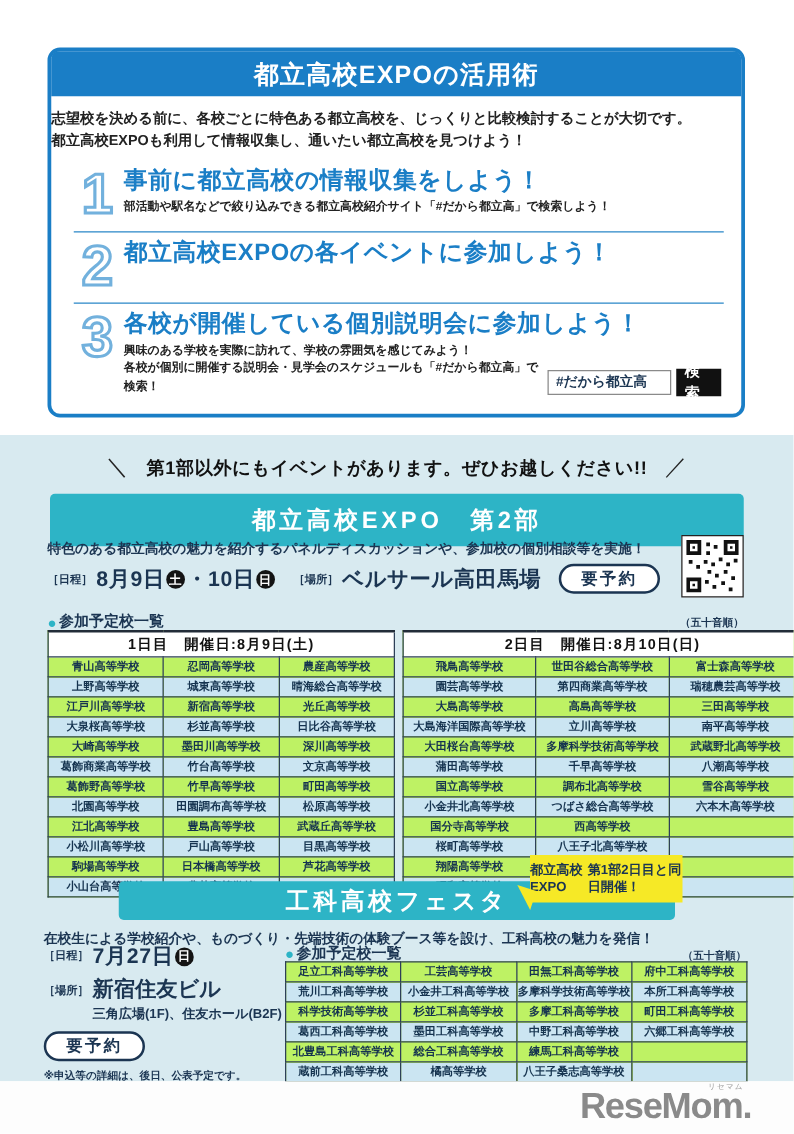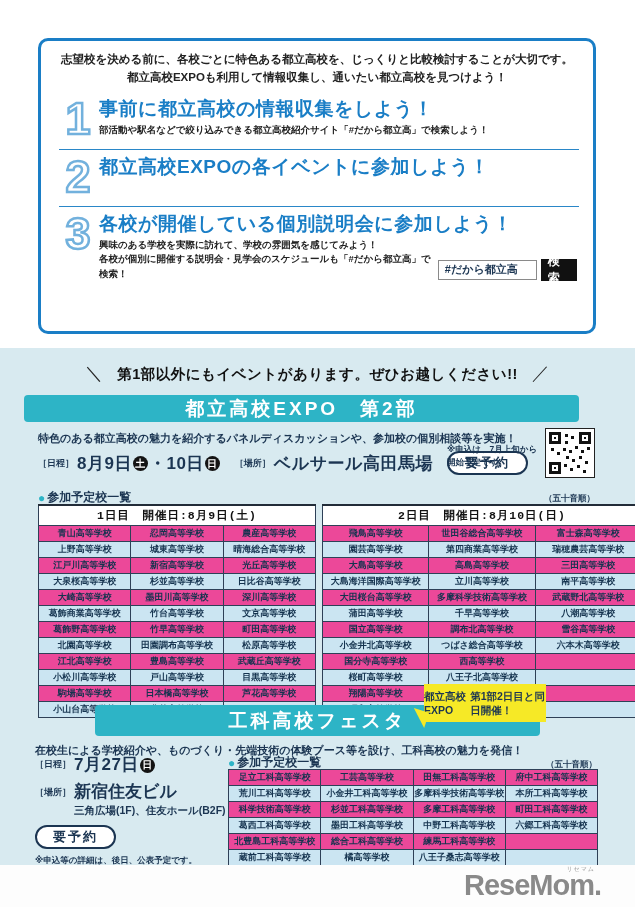--- a/index.html
+++ b/index.html
@@ -6,21 +6,21 @@
   *{box-sizing:border-box;}
   body{font-family:"Liberation Sans","DejaVu Sans",sans-serif;}
   .page{position:relative;width:635px;height:907px;background:#ffffff;overflow:hidden;}
 
   
   .top-box{position:absolute;left:38px;top:38px;width:558px;height:296px;
     border:3px solid #1a7ec6;border-radius:10px;background:#fff;}
   .top-header{height:36px;background:#1a7ec6;border-radius:6px 6px 0 0;
     display:flex;align-items:center;justify-content:center;}
   .top-title{color:#fff;font-size:20px;font-weight:800;letter-spacing:1px;}
-  .intro{margin-top:9px;text-align:center;font-size:11.5px;font-weight:700;
+  .intro{margin-top:9px;font-size:11.5px;font-weight:700;
     color:#222;line-height:1.6;}
   .steps{margin-top:4px;}
   .step{position:relative;display:flex;padding:7px 14px 8px 16px;}
   .step + .step::before{content:"";position:absolute;top:0;left:18px;right:14px;
     border-top:1px solid #2a87c8;}
   .step-num{width:42px;flex:0 0 42px;font-size:45px;line-height:0.95;font-weight:700;
     color:#ffffff;-webkit-text-stroke:2.5px #72b1dd;text-align:center;}
   .step-body{flex:1;min-width:0;}
   .step-title{color:#1a7ec6;font-size:19px;font-weight:800;letter-spacing:0.5px;line-height:1.15;}
   .step-desc{font-size:9.5px;font-weight:700;color:#222;margin-top:3px;line-height:1.5;}
@@ -31,21 +31,21 @@
   .search-btn{height:22px;margin-left:4px;background:#111;color:#fff;border:none;
     font-size:12px;font-weight:800;padding:0 7px;display:flex;align-items:center;}
 
   
   .blue-section{position:absolute;left:0;top:348px;width:635px;height:517px;background:#d8eaf0;}
   .banner{position:absolute;top:13px;left:0;width:100%;text-align:center;
     font-size:14.5px;font-weight:800;color:#111;letter-spacing:0.5px;}
   .banner .slash{font-weight:400;font-size:18px;color:#222;padding:0 14px;}
   .teal-bar{background:#2db4c6;border-radius:4px;color:#fff;display:flex;
     align-items:center;justify-content:center;font-weight:800;}
-  .teal-bar1{position:absolute;left:24px;top:47px;width:555px;height:27px;
+  .teal-bar1{position:absolute;left:40px;top:47px;width:555px;height:42px;
     font-size:19px;letter-spacing:3px;}
   .lead1{position:absolute;left:38px;top:83px;font-size:11px;font-weight:800;color:#1b3552;}
   .info-row{position:absolute;left:38px;top:103px;display:flex;align-items:center;color:#1b3552;}
   .lbl{font-size:9px;font-weight:800;color:#1b3552;margin-right:3px;}
   .big-date{font-size:17px;font-weight:800;color:#1b3552;letter-spacing:0.5px;}
   .daycirc{display:inline-flex;width:15px;height:15px;border-radius:50%;background:#141414;
     color:#fff;font-size:10px;font-weight:800;align-items:center;justify-content:center;
     vertical-align:2px;margin:0 1px;}
   .reserve-btn{margin-left:14px;border:2px solid #1b3552;border-radius:13px;background:#fff;
     color:#1b3552;font-size:13px;font-weight:800;padding:1px 16px;letter-spacing:2px;}
@@ -53,21 +53,21 @@
     font-weight:800;color:#1b3552;line-height:1.5;}
   .qr{position:absolute;right:40px;top:80px;width:50px;height:50px;background:#fff;
     border:1px solid #222;padding:3px;}
   .list-row{position:absolute;display:flex;align-items:center;color:#1b3552;}
   .list-row1{left:38px;top:141px;}
   .bullet{color:#2db4c6;font-size:12px;margin-right:2px;}
   .list-label{font-size:12px;font-weight:800;color:#1b3552;}
   .order-note{position:absolute;font-size:8.5px;font-weight:700;color:#1b3552;}
   .order-note1{right:40px;top:145px;}
 
-  table.school{border-collapse:collapse;background:#ec4899;table-layout:fixed;font-family:Liberation Mono, monospace;}
+  table.school{border-collapse:collapse;background:#bef264;table-layout:fixed;}
   table.school th{border:1px solid #2e4057;border-top:2px solid #222c38;background:#fff;
     font-size:11.5px;font-weight:800;color:#111;padding:2px 0;letter-spacing:1px;}
   table.school td{border:1px solid #2e4057;font-size:9px;font-weight:700;color:#15334f;
     text-align:center;padding:1px 0;height:12px;overflow:hidden;white-space:nowrap;}
   table.school tbody tr:nth-child(even) td{background:#cbe5f2;}
   .table-day1{position:absolute;left:38px;top:156px;width:278px;}
   .table-day2{position:absolute;left:322px;top:156px;width:320px;}
 
   .badge{position:absolute;left:424px;top:336px;width:122px;height:38px;background:#f6e926;
     display:flex;flex-direction:row;align-items:center;justify-content:center;z-index:3;}
@@ -97,20 +97,23 @@
   .brand{position:absolute;right:34px;top:6px;color:#8a8a8a;font-size:29px;font-weight:800;
     letter-spacing:-1px;line-height:1;}
   .brand-ruby{position:absolute;right:40px;top:0px;font-size:6px;color:#9a9a9a;letter-spacing:1px;}
 </style>
 </head>
 <body>
 
 <div class="page">
 
   <div class="top-box">
+    <div class="top-header">
+      <span class="top-title">都立高校EXPOの活用術</span>
+    </div>
     <div class="intro">
       <div>志望校を決める前に、各校ごとに特色ある都立高校を、じっくりと比較検討することが大切です。</div>
       <div>都立高校EXPOも利用して情報収集し、通いたい都立高校を見つけよう！</div>
     </div>
     <div class="steps">
       <div class="step">
         <div class="step-num">1</div>
         <div class="step-body">
           <div class="step-title">事前に都立高校の情報収集をしよう！</div>
           <div class="step-desc">部活動や駅名などで絞り込みできる都立高校紹介サイト「#だから都立高」で検索しよう！</div>
@@ -154,24 +157,20 @@
     <div class="lead1">特色のある都立高校の魅力を紹介するパネルディスカッションや、参加校の個別相談等を実施！</div>
 
     <div class="info-row">
       <span class="lbl">［日程］</span>
       <span class="big-date"><span>8月9日</span><span class="daycirc">土</span><span>・10日</span><span class="daycirc">日</span></span>
       <span class="lbl" style="margin-left:14px;">［場所］</span>
       <span class="big-date">ベルサール高田馬場</span>
       <span class="reserve-btn">要予約</span>
     </div>
 
-    <div class="apply-note">
-      <div>※申込は、7月上旬から</div>
-      <div>開始予定です。</div>
-    </div>
 
     <div class="qr">
       <svg width="42" height="42" viewBox="0 0 42 42">
         <rect x="0" y="0" width="42" height="42" fill="#fff"></rect>
         <g fill="#111">
           <rect x="0" y="0" width="12" height="12"></rect>
             <rect x="30" y="0" width="12" height="12"></rect>
             <rect x="0" y="30" width="12" height="12"></rect>
           <rect x="3" y="3" width="6" height="6" fill="#fff"></rect>
             <rect x="33" y="3" width="6" height="6" fill="#fff"></rect>

